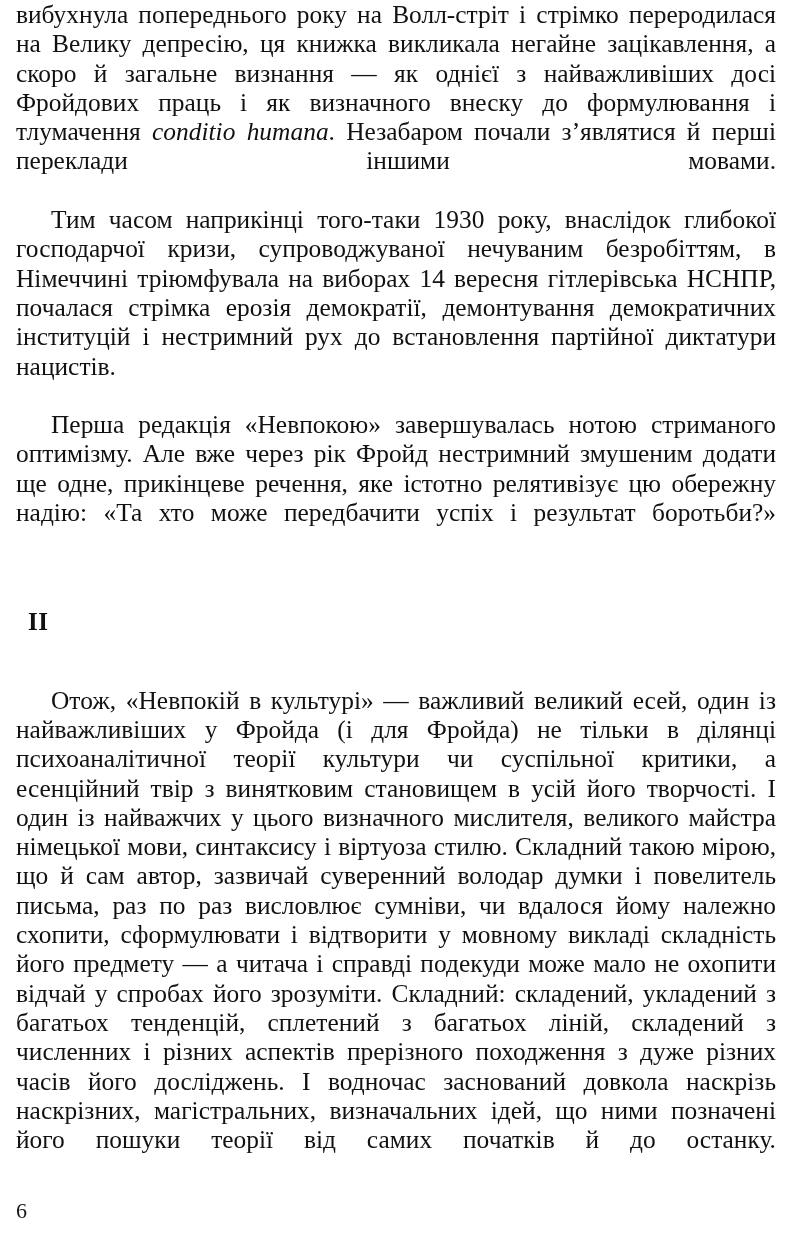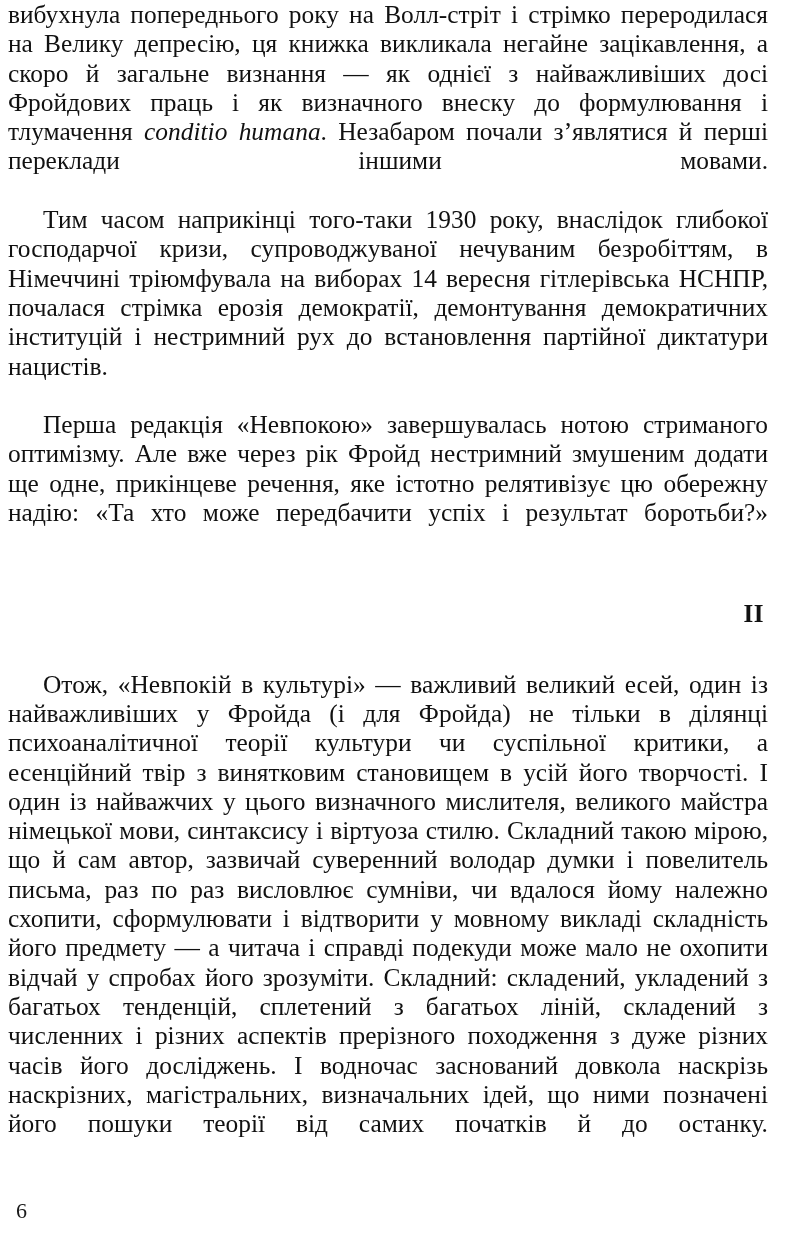--- a/index.html
+++ b/index.html
@@ -16,21 +16,21 @@
     margin: 0;
     background: #ffffff;
     overflow: hidden;
     font-family: "Liberation Serif", "DejaVu Serif", serif;
     color: #111111;
     -webkit-font-smoothing: antialiased;
   }
 
   .text-column {
     position: absolute;
-    left: 8px;
+    left: 16px;
     top: 0px;
     width: 760px;
   }
 
   p.para {
     margin: 0;
     padding: 0;
     font-size: 25.4px;
     line-height: 29.3px;
     text-align: justify;
@@ -46,23 +46,23 @@
   }
 
   
   p.para:after {
     content: "";
     display: inline-block;
     width: 100%;
   }
 
   .section-heading {
-    margin: 4px;
+    margin: 12px;
     padding: 0;
-    text-align: right;
+    text-align: left;
     font-size: 25px;
     font-weight: 700;
     line-height: 29px;
     letter-spacing: 0.5px;
   }
 
   .spacer-before-heading { height: 38px; }
   .spacer-after-heading  { height: 38px; }
 
   .italic {

